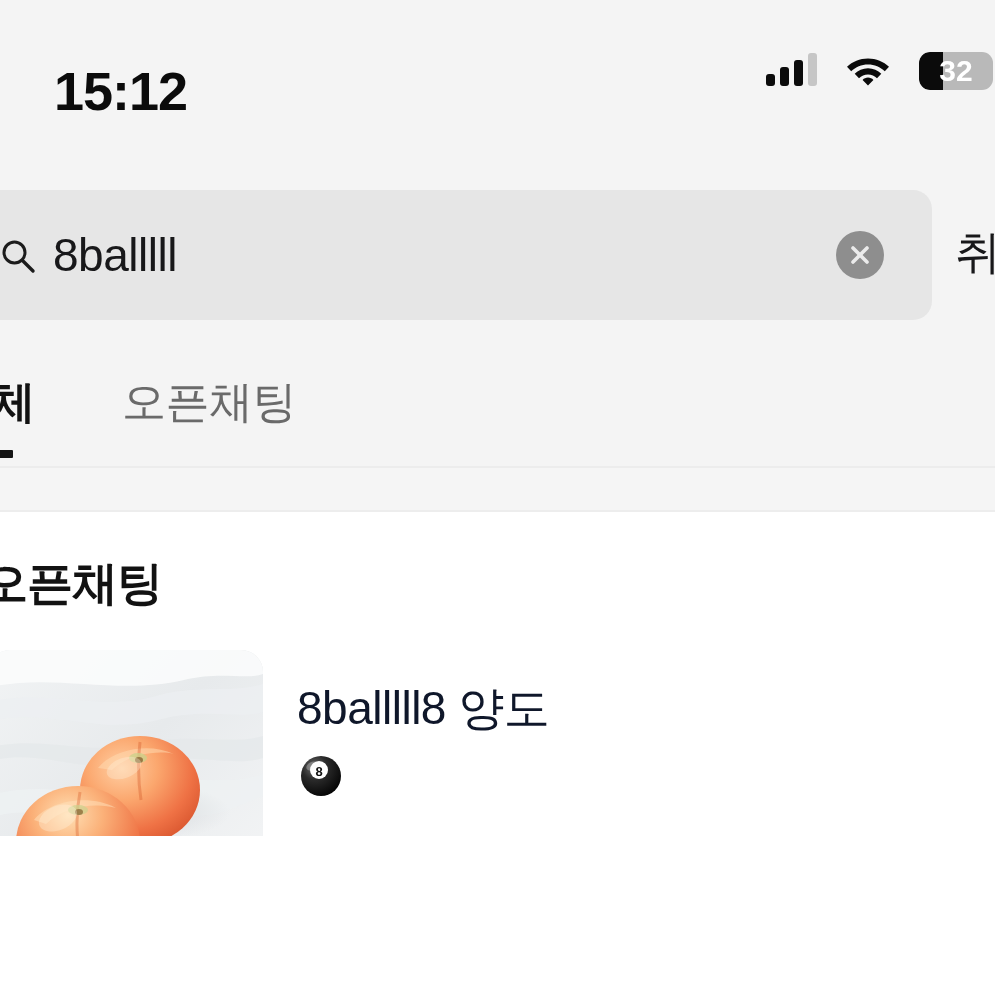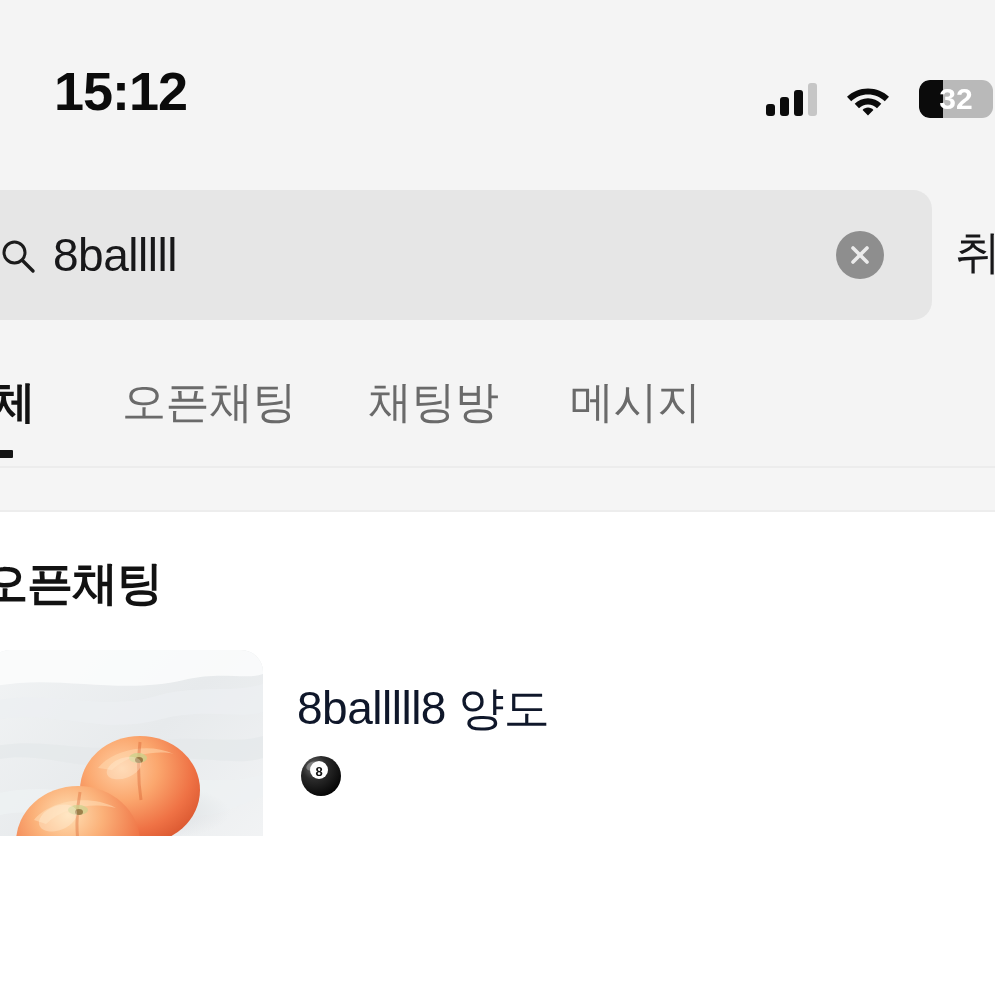--- a/index.html
+++ b/index.html
@@ -43,24 +43,23 @@
     top: 60px;
     font-size: 54px;
     font-weight: 700;
     letter-spacing: -1px;
     color: #0b0b0b;
     line-height: 62px;
   }
   .status-icons {
     position: absolute;
     right: 2px;
-    top: 68px;
+    top: 52px;
     height: 62px;
     display: flex;
-    align-items: center;
     gap: 28px;
   }
 
   
   .signal {
     display: flex;
     align-items: flex-end;
     gap: 5px;
     height: 34px;
   }
@@ -354,27 +353,21 @@
 
     <div class="tab active tab-0">
       <span>전체</span>
       <span class="underline"></span>
     </div>
 
     <div class="tab tab-1">
       <span>오픈채팅</span>
     </div>
 
-    <div class="tab tab-2">
-      <span>채팅방</span>
-    </div>
-
-    <div class="tab tab-3">
-      <span>메시지</span>
-    </div>
+
 
   </div>
 
   <div class="tab-divider"></div>
   <div class="section-gap"></div>
 
   <div class="content">
 
     <div class="section-title">오픈채팅</div>
 

